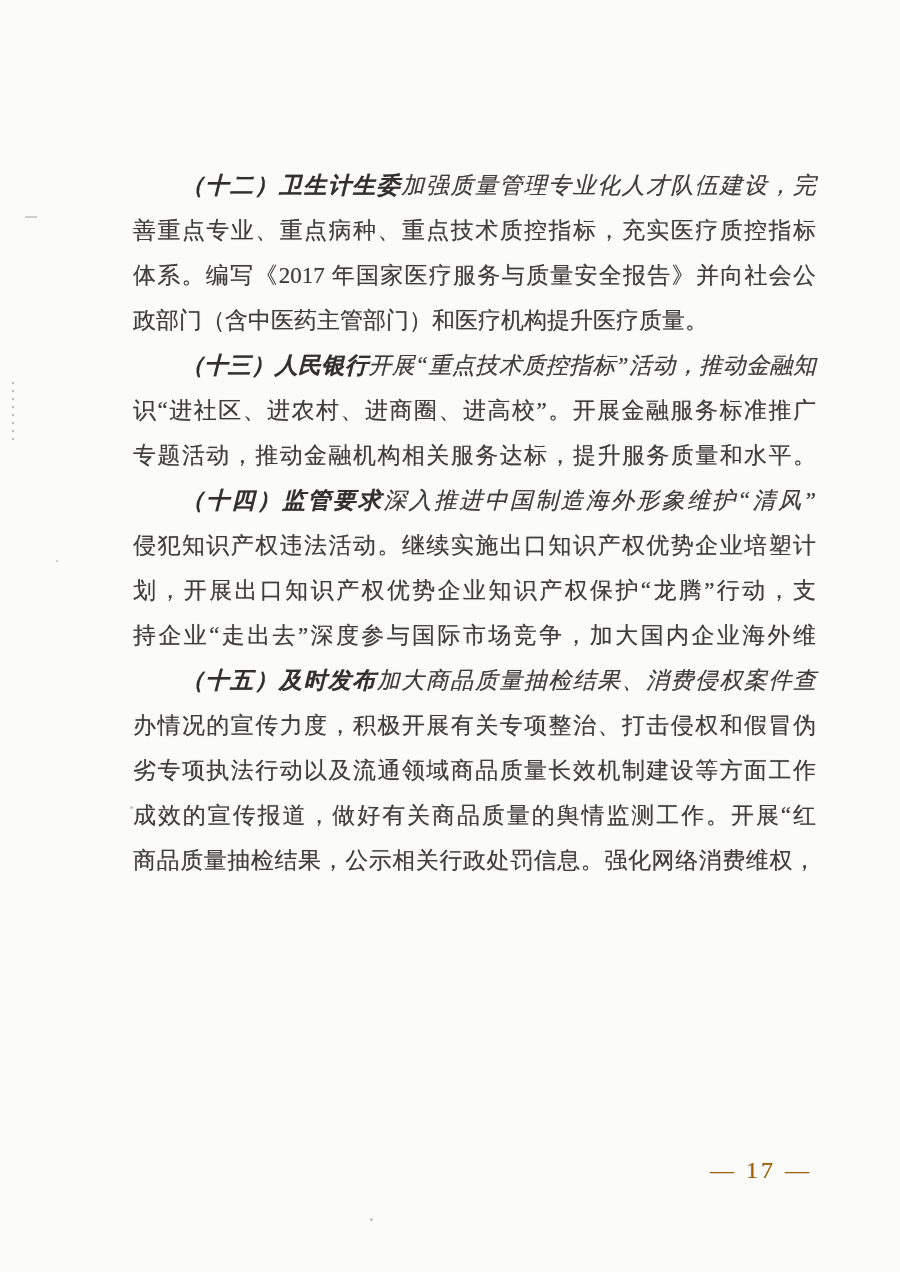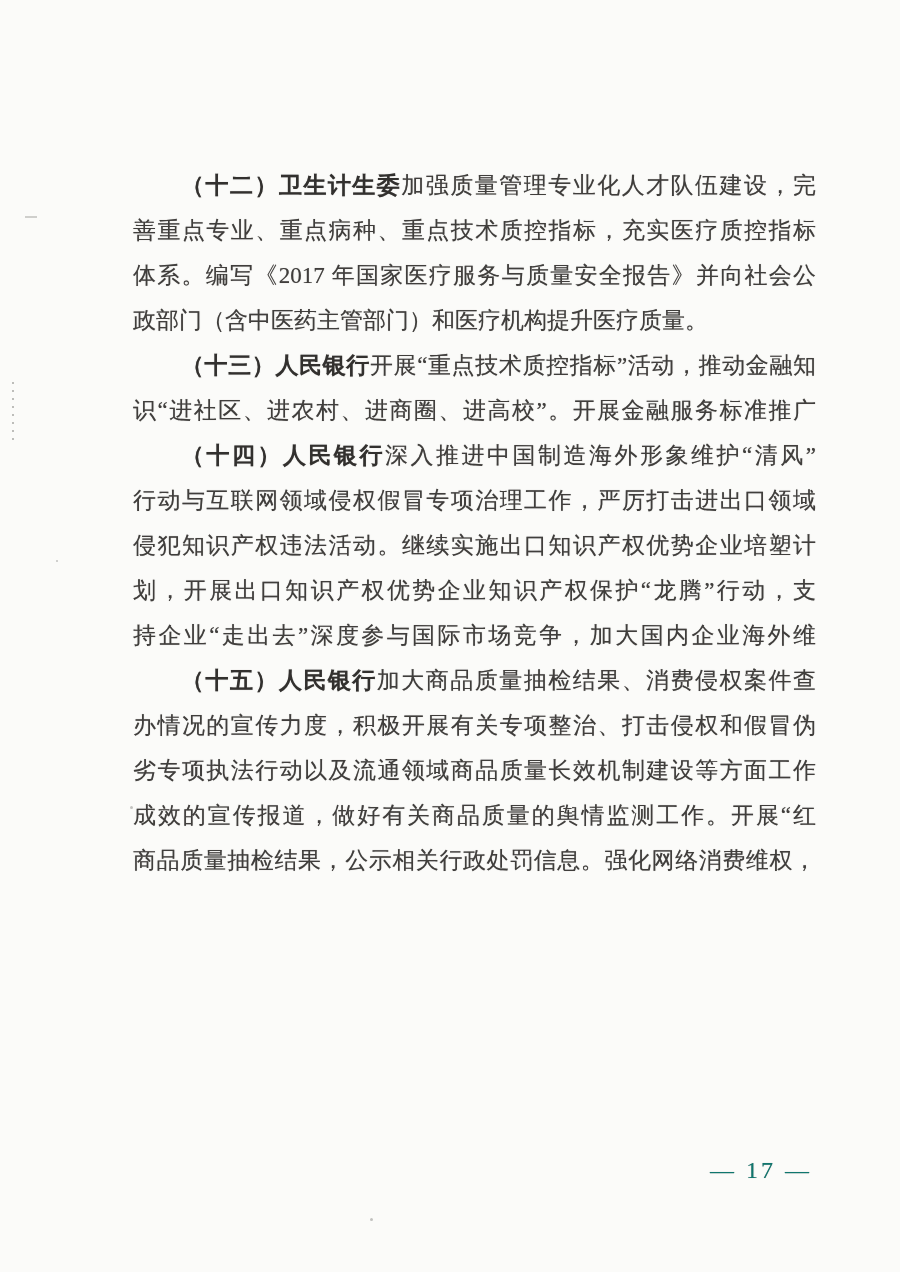--- a/index.html
+++ b/index.html
@@ -21,30 +21,30 @@
   .line {
     font-size: 23px;
     height: 45px;
     line-height: 45px;
     text-align: justify;
     text-justify: inter-character;
     white-space: nowrap;
     text-shadow: 0 0 0.7px rgba(64,62,60,0.55);
   }
   .j { text-align-last: justify; }
-  .first { padding-left: 48px; }
+  .first { padding-left: 48px; font-style: italic; }
   .heading { font-weight: 700; color: #32302e; }
   .footer-page {
     position: absolute;
     top: 1148px;
     right: 88px;
     font-size: 24px;
     line-height: 45px;
     letter-spacing: 3px;
-    color: #0f766e;
+    color: #a16207;
     text-shadow: 0 0 0.7px rgba(64,62,60,0.5);
   }
   
   .speck { position: absolute; background: #c2c2bf; border-radius: 50%; }
   .speck-dash { position: absolute; background: #cfcfcc; }
   .speck-dotline {
     position: absolute;
     width: 2px;
     background-image: repeating-linear-gradient(#bdbdba 0 2px, transparent 2px 8px);
   }
@@ -59,32 +59,32 @@
     <section>
       <div class="line first j"><span class="heading">（十二）卫生计生委</span><span>加强质量管理专业化人才队伍建设，完</span></div>
       <div class="line j">善重点专业、重点病种、重点技术质控指标，充实医疗质控指标</div>
       <div class="line j">体系。编写《2017 年国家医疗服务与质量安全报告》并向社会公</div>
       <div class="line">政部门（含中医药主管部门）和医疗机构提升医疗质量。</div>
     </section>
 
     <section>
       <div class="line first j"><span class="heading">（十三）人民银行</span><span>开展“重点技术质控指标”活动，推动金融知</span></div>
       <div class="line j">识“进社区、进农村、进商圈、进高校”。开展金融服务标准推广</div>
+      <div class="line j">专题活动，推动金融机构相关服务达标，提升服务质量和水平。</div>
     </section>
 
     <section>
-      <div class="line first j"><span class="heading">（十四）人民银行</span><span>深入推进中国制造海外形象维护“清风”</span></div>
-      <div class="line j">行动与互联网领域侵权假冒专项治理工作，严厉打击进出口领域</div>
+      <div class="line first j"><span class="heading">（十四）监管要求</span><span>深入推进中国制造海外形象维护“清风”</span></div>
       <div class="line j">侵犯知识产权违法活动。继续实施出口知识产权优势企业培塑计</div>
       <div class="line j">划，开展出口知识产权优势企业知识产权保护“龙腾”行动，支</div>
       <div class="line j">持企业“走出去”深度参与国际市场竞争，加大国内企业海外维</div>
     </section>
 
     <section>
-      <div class="line first j"><span class="heading">（十五）人民银行</span><span>加大商品质量抽检结果、消费侵权案件查</span></div>
+      <div class="line first j"><span class="heading">（十五）及时发布</span><span>加大商品质量抽检结果、消费侵权案件查</span></div>
       <div class="line j">办情况的宣传力度，积极开展有关专项整治、打击侵权和假冒伪</div>
       <div class="line j">劣专项执法行动以及流通领域商品质量长效机制建设等方面工作</div>
       <div class="line j">成效的宣传报道，做好有关商品质量的舆情监测工作。开展“红</div>
       <div class="line j">商品质量抽检结果，公示相关行政处罚信息。强化网络消费维权，</div>
     </section>
 
   </div>
 
   <div class="footer-page">— 17 —</div>
 

